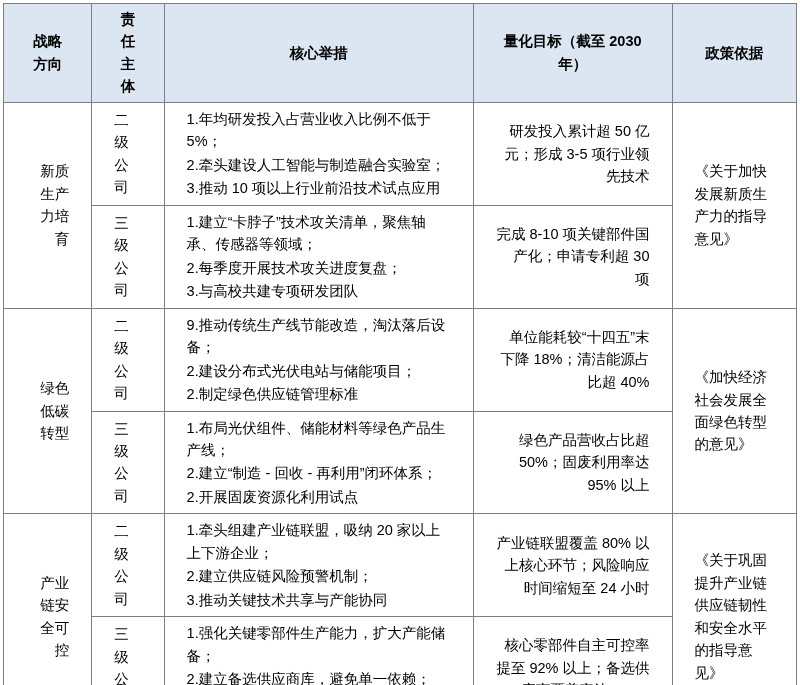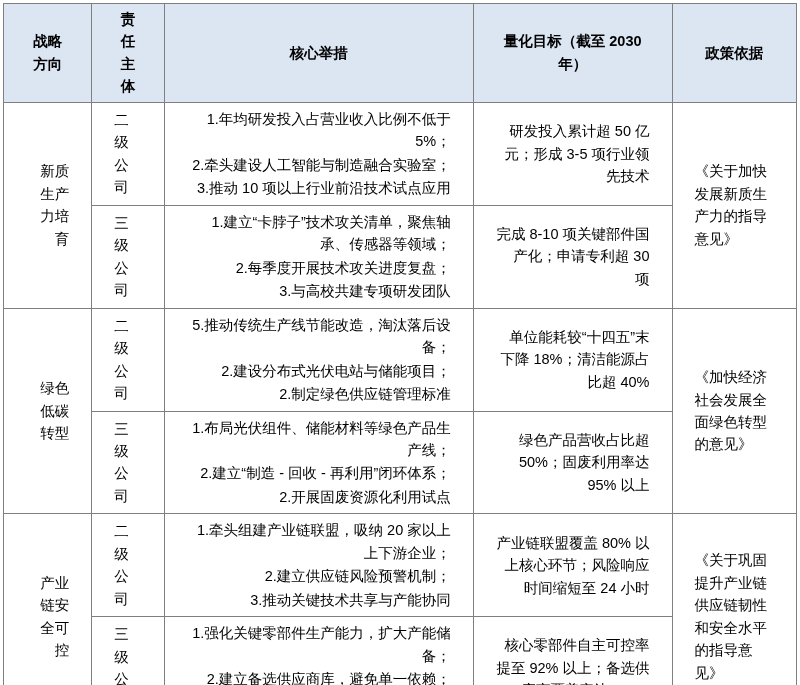--- a/index.html
+++ b/index.html
@@ -45,21 +45,21 @@
     text-align: right;
     font-size: 14.5px;
     padding: 4px 2px;
   }
   td.subject-cell {
     text-align: left;
     font-size: 14.5px;
     padding: 4px 2px;
   }
   td.measures-cell {
-    text-align: right;
+    text-align: left;
     padding: 6px 8px;
   }
   td.targets-cell {
     text-align: right;
     padding: 6px 8px;
   }
   td.policy-cell {
     text-align: left;
     padding: 6px 6px;
   }
@@ -106,21 +106,21 @@
           <span class="measure-line">1.建立“卡脖子”技术攻关清单，聚焦轴承、传感器等领域；</span>
           <span class="measure-line">2.每季度开展技术攻关进度复盘；</span>
           <span class="measure-line">3.与高校共建专项研发团队</span>
         </td>
         <td class="targets-cell">完成 8-10 项关键部件国产化；申请专利超 30 项</td>
       </tr>
       <tr>
         <td class="direction-cell" rowspan="2">绿色低碳转型</td>
         <td class="subject-cell">二级公司</td>
         <td class="measures-cell">
-          <span class="measure-line">5.推动传统生产线节能改造，淘汰落后设备；</span>
+          <span class="measure-line">9.推动传统生产线节能改造，淘汰落后设备；</span>
           <span class="measure-line">2.建设分布式光伏电站与储能项目；</span>
           <span class="measure-line">2.制定绿色供应链管理标准</span>
         </td>
         <td class="targets-cell">单位能耗较“十四五”末下降 18%；清洁能源占比超 40%</td>
         <td class="policy-cell" rowspan="2">《加快经济社会发展全面绿色转型的意见》</td>
       </tr>
       <tr>
         <td class="subject-cell">三级公司</td>
         <td class="measures-cell">
           <span class="measure-line">1.布局光伏组件、储能材料等绿色产品生产线；</span>

